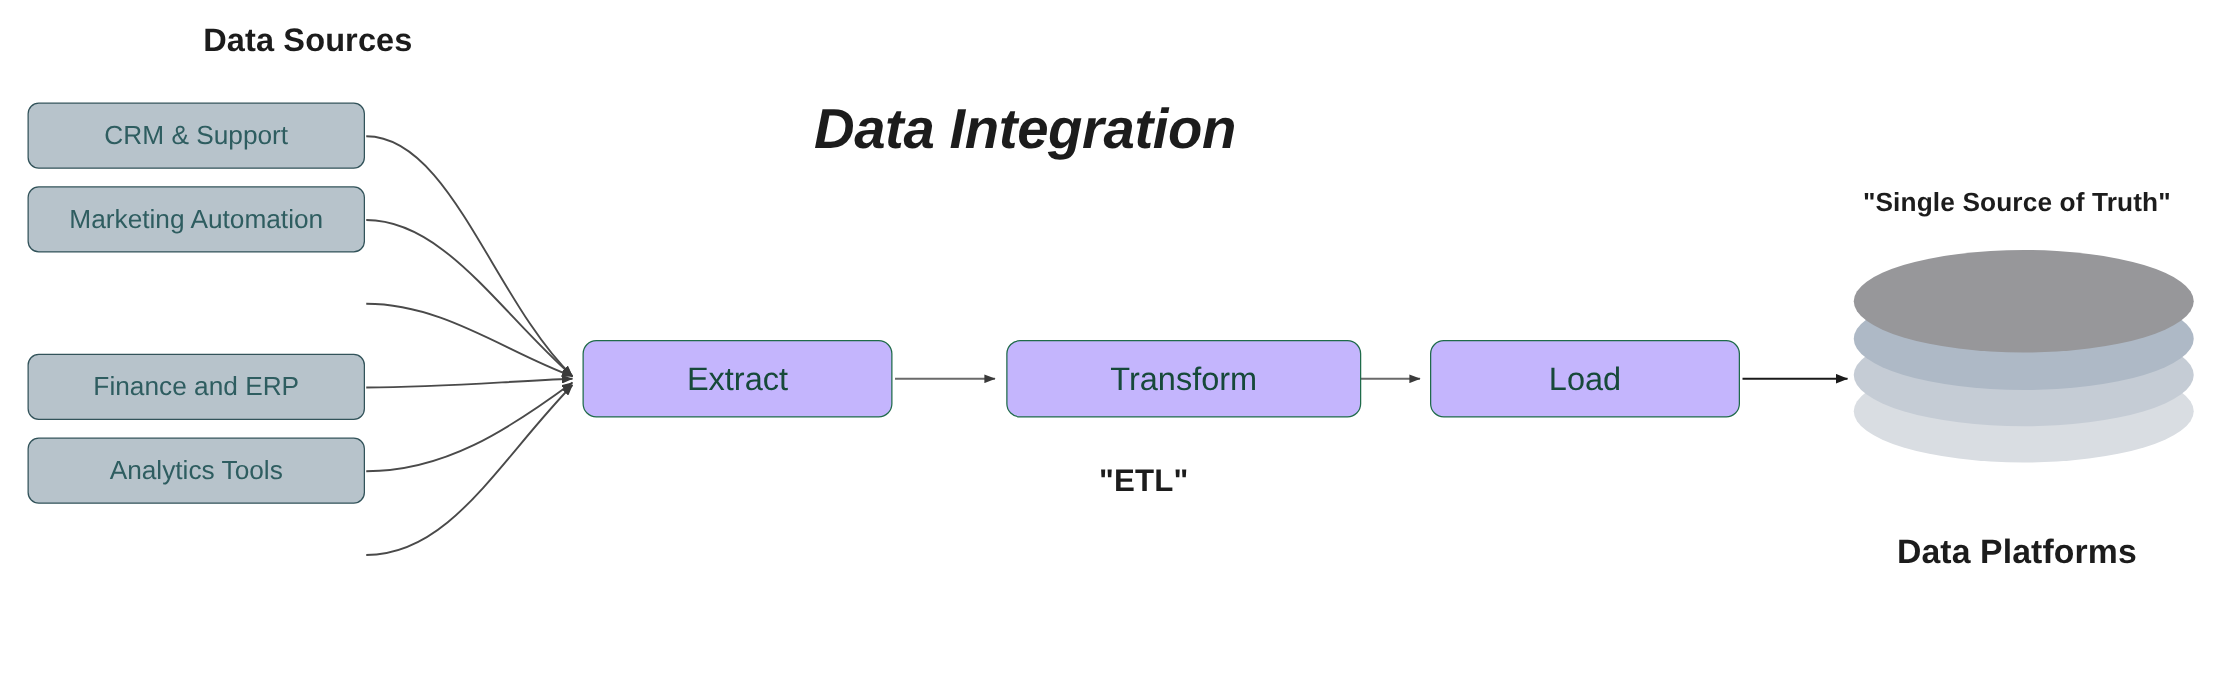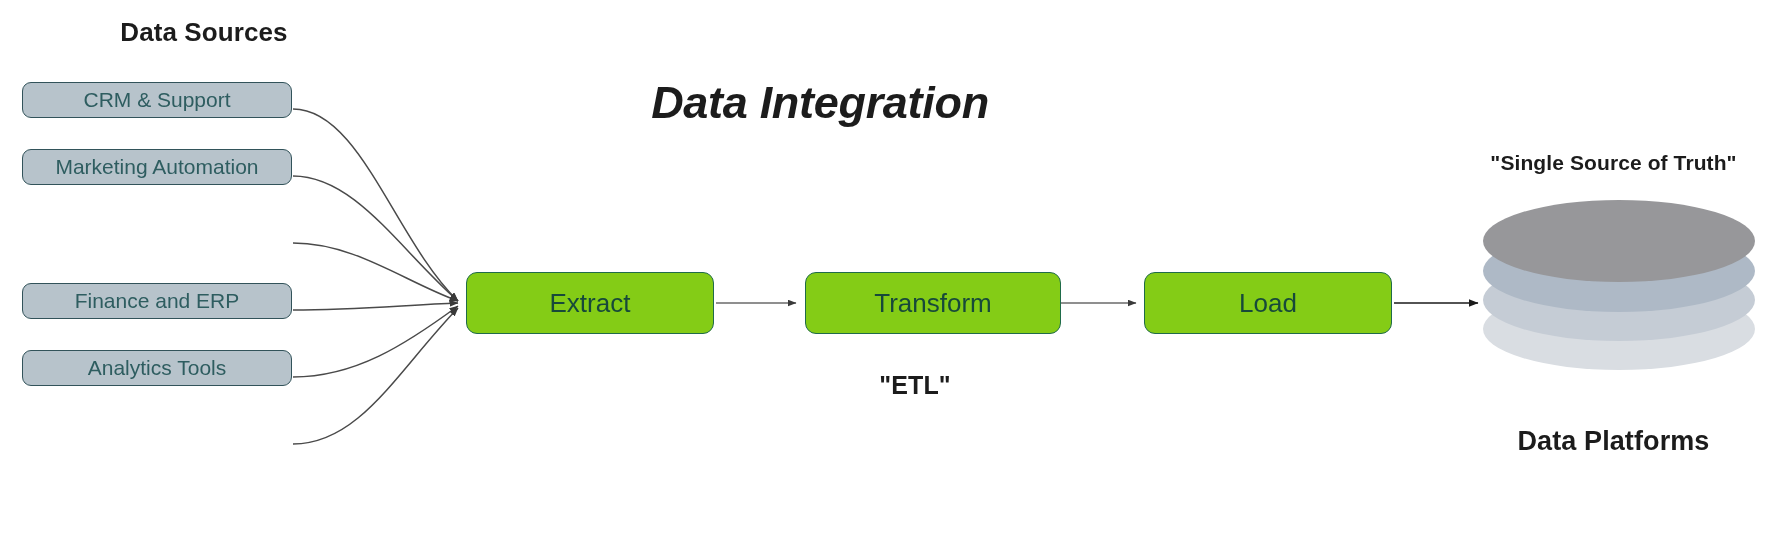--- a/index.html
+++ b/index.html
@@ -38,23 +38,22 @@
     position: absolute;
     font-weight: bold;
     color: #1c1c1c;
     white-space: nowrap;
     letter-spacing: 0.1px;
   }
   #data-sources-heading {
     left: 0;
     top: 17px;
     width: 330px;
-    text-align: center;
+    text-align: right;
     font-size: 26px;
-    padding-left: 39px;
   }
   #diagram-title {
     left: 560px;
     top: 77px;
     width: 520px;
     text-align: center;
     font-size: 45px;
     letter-spacing: -0.3px;
     font-style: italic;
   }
@@ -78,50 +77,50 @@
     width: 347px;
     text-align: center;
     font-size: 27px;
   }
 
   
   .source-node {
     position: absolute;
     left: 22px;
     width: 270px;
-    height: 36px;
+    height: 53px;
     box-sizing: border-box;
     border: 1.6px solid #32535a;
     border-radius: 9px;
     background: #b7c3cb;
     color: #2e5d60;
     font-size: 21px;
     display: flex;
     align-items: center;
     justify-content: center;
     white-space: nowrap;
   }
 
   
   .etl-node {
     position: absolute;
     height: 62px;
     box-sizing: border-box;
     border: 1.6px solid #1f6b4a;
     border-radius: 11px;
-    background: #84cc16;
+    background: #c4b5fd;
     color: #17493a;
     font-size: 26px;
     display: flex;
     align-items: center;
     justify-content: center;
     white-space: nowrap;
   }
   #etl-extract   { left: 466px;  top: 272px; width: 248px; }
-  #etl-transform { left: 805px;  top: 272px; width: 256px; }
+  #etl-transform { left: 805px;  top: 272px; width: 284px; }
   #etl-load      { left: 1144px; top: 272px; width: 248px; }
 
   
   #warehouse-stack {
     position: absolute;
     left: 1483px;
     top: 200px;
     width: 272px;
     height: 170px;
   }

